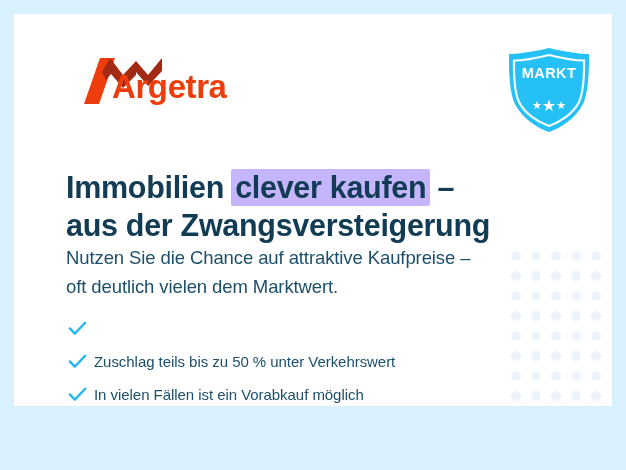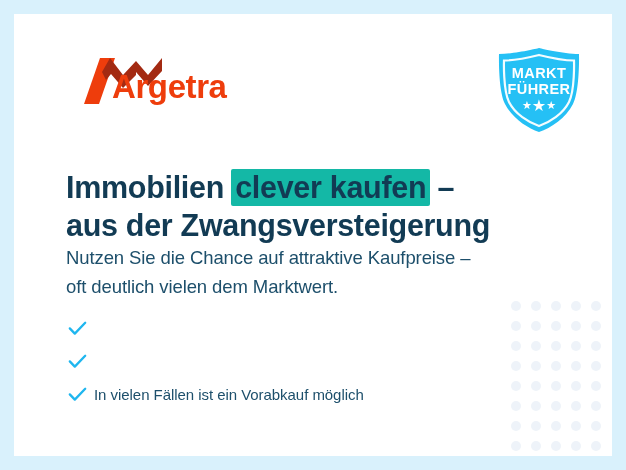--- a/index.html
+++ b/index.html
@@ -19,21 +19,21 @@
     background: #d9f1fc;
     overflow: hidden;
   }
 
   
   .card {
     position: absolute;
     left: 14px;
     top: 14px;
     width: 598px;
-    height: 442px;
+    height: 392px;
     background: #ffffff;
     overflow: hidden;
   }
 
   
   .dot-grid {
     position: absolute;
     right: 6px;
     bottom: 0px;
     display: grid;
@@ -94,21 +94,21 @@
     font-weight: bold;
     color: #ee3d0c;
     letter-spacing: 0.15px;
     white-space: nowrap;
     font-family: "Liberation Sans", sans-serif;
   }
 
   
   .badge {
     position: absolute;
-    left: 479px;
+    left: 489px;
     top: 32px;
     width: 92px;
     height: 88px;
     z-index: 3;
   }
   .badge-text {
     position: absolute;
     left: 0;
     top: 20px;
     width: 92px;
@@ -142,21 +142,21 @@
     top: 134px;
     z-index: 3;
     color: #123b54;
     font-size: 30.5px;
     font-weight: bold;
     line-height: 38px;
     letter-spacing: -0.3px;
     font-family: "Liberation Sans", sans-serif;
   }
   .headline .hl {
-    background: #14b8a6;
+    background: #c4b5fd;
     padding: 1px 4px 2px 4px;
     border-radius: 2px;
     margin: 16px -1px;
   }
 
   
   .subhead {
     position: absolute;
     left: 52px;
     top: 210px;
@@ -257,21 +257,20 @@
       <div class="logo-word">Argetra</div>
     </div>
 
     <div class="badge">
       <svg viewBox="0 0 92 88" width="92" height="88">
         <path d="M46 2 C46 2 70 8 86 8 C86 8 87 44 80 58 C73 72 58 82 46 86 C34 82 19 72 12 58 C5 44 6 8 6 8 C22 8 46 2 46 2 Z" fill="#25c0f5"></path>
         <path d="M46 9 C46 9 68 14.5 81 14.5 C81 14.5 82 44 76 56 C70 68 56.5 76.5 46 80 C35.5 76.5 22 68 16 56 C10 44 11 14.5 11 14.5 C24 14.5 46 9 46 9 Z" fill="none" stroke="#ffffff" stroke-width="2.2" opacity="0.95"></path>
       </svg>
       <div class="badge-text">
         <div>MARKT</div>
-        <div>FÜHRER</div>
       </div>
       <div class="badge-stars">
         <span>★</span><span class="big">★</span><span>★</span>
       </div>
     </div>
 
     <h1 class="headline">
       <span><span>Immobilien</span>
       <span class="hl">clever kaufen</span>
       <span>–</span></span><br>
@@ -290,20 +289,21 @@
               <polyline points="1.8,7.4 6.8,12.6 17.2,1.8" fill="none" stroke="#1fb6ef" stroke-width="2.3" stroke-linecap="round" stroke-linejoin="round"></polyline>
             </svg>
           </span>
         </li>
         <li class="benefit-row">
           <span class="check-icon">
             <svg width="19" height="15" viewBox="0 0 19 15">
               <polyline points="1.8,7.4 6.8,12.6 17.2,1.8" fill="none" stroke="#1fb6ef" stroke-width="2.3" stroke-linecap="round" stroke-linejoin="round"></polyline>
             </svg>
           </span>
+          <span class="benefit-label">Zuschlag teils bis zu 50 % unter Verkehrswert</span>
         </li>
         <li class="benefit-row">
           <span class="check-icon">
             <svg width="19" height="15" viewBox="0 0 19 15">
               <polyline points="1.8,7.4 6.8,12.6 17.2,1.8" fill="none" stroke="#1fb6ef" stroke-width="2.3" stroke-linecap="round" stroke-linejoin="round"></polyline>
             </svg>
           </span>
           <span class="benefit-label">In vielen Fällen ist ein Vorabkauf möglich</span>
         </li>
       </ul>

